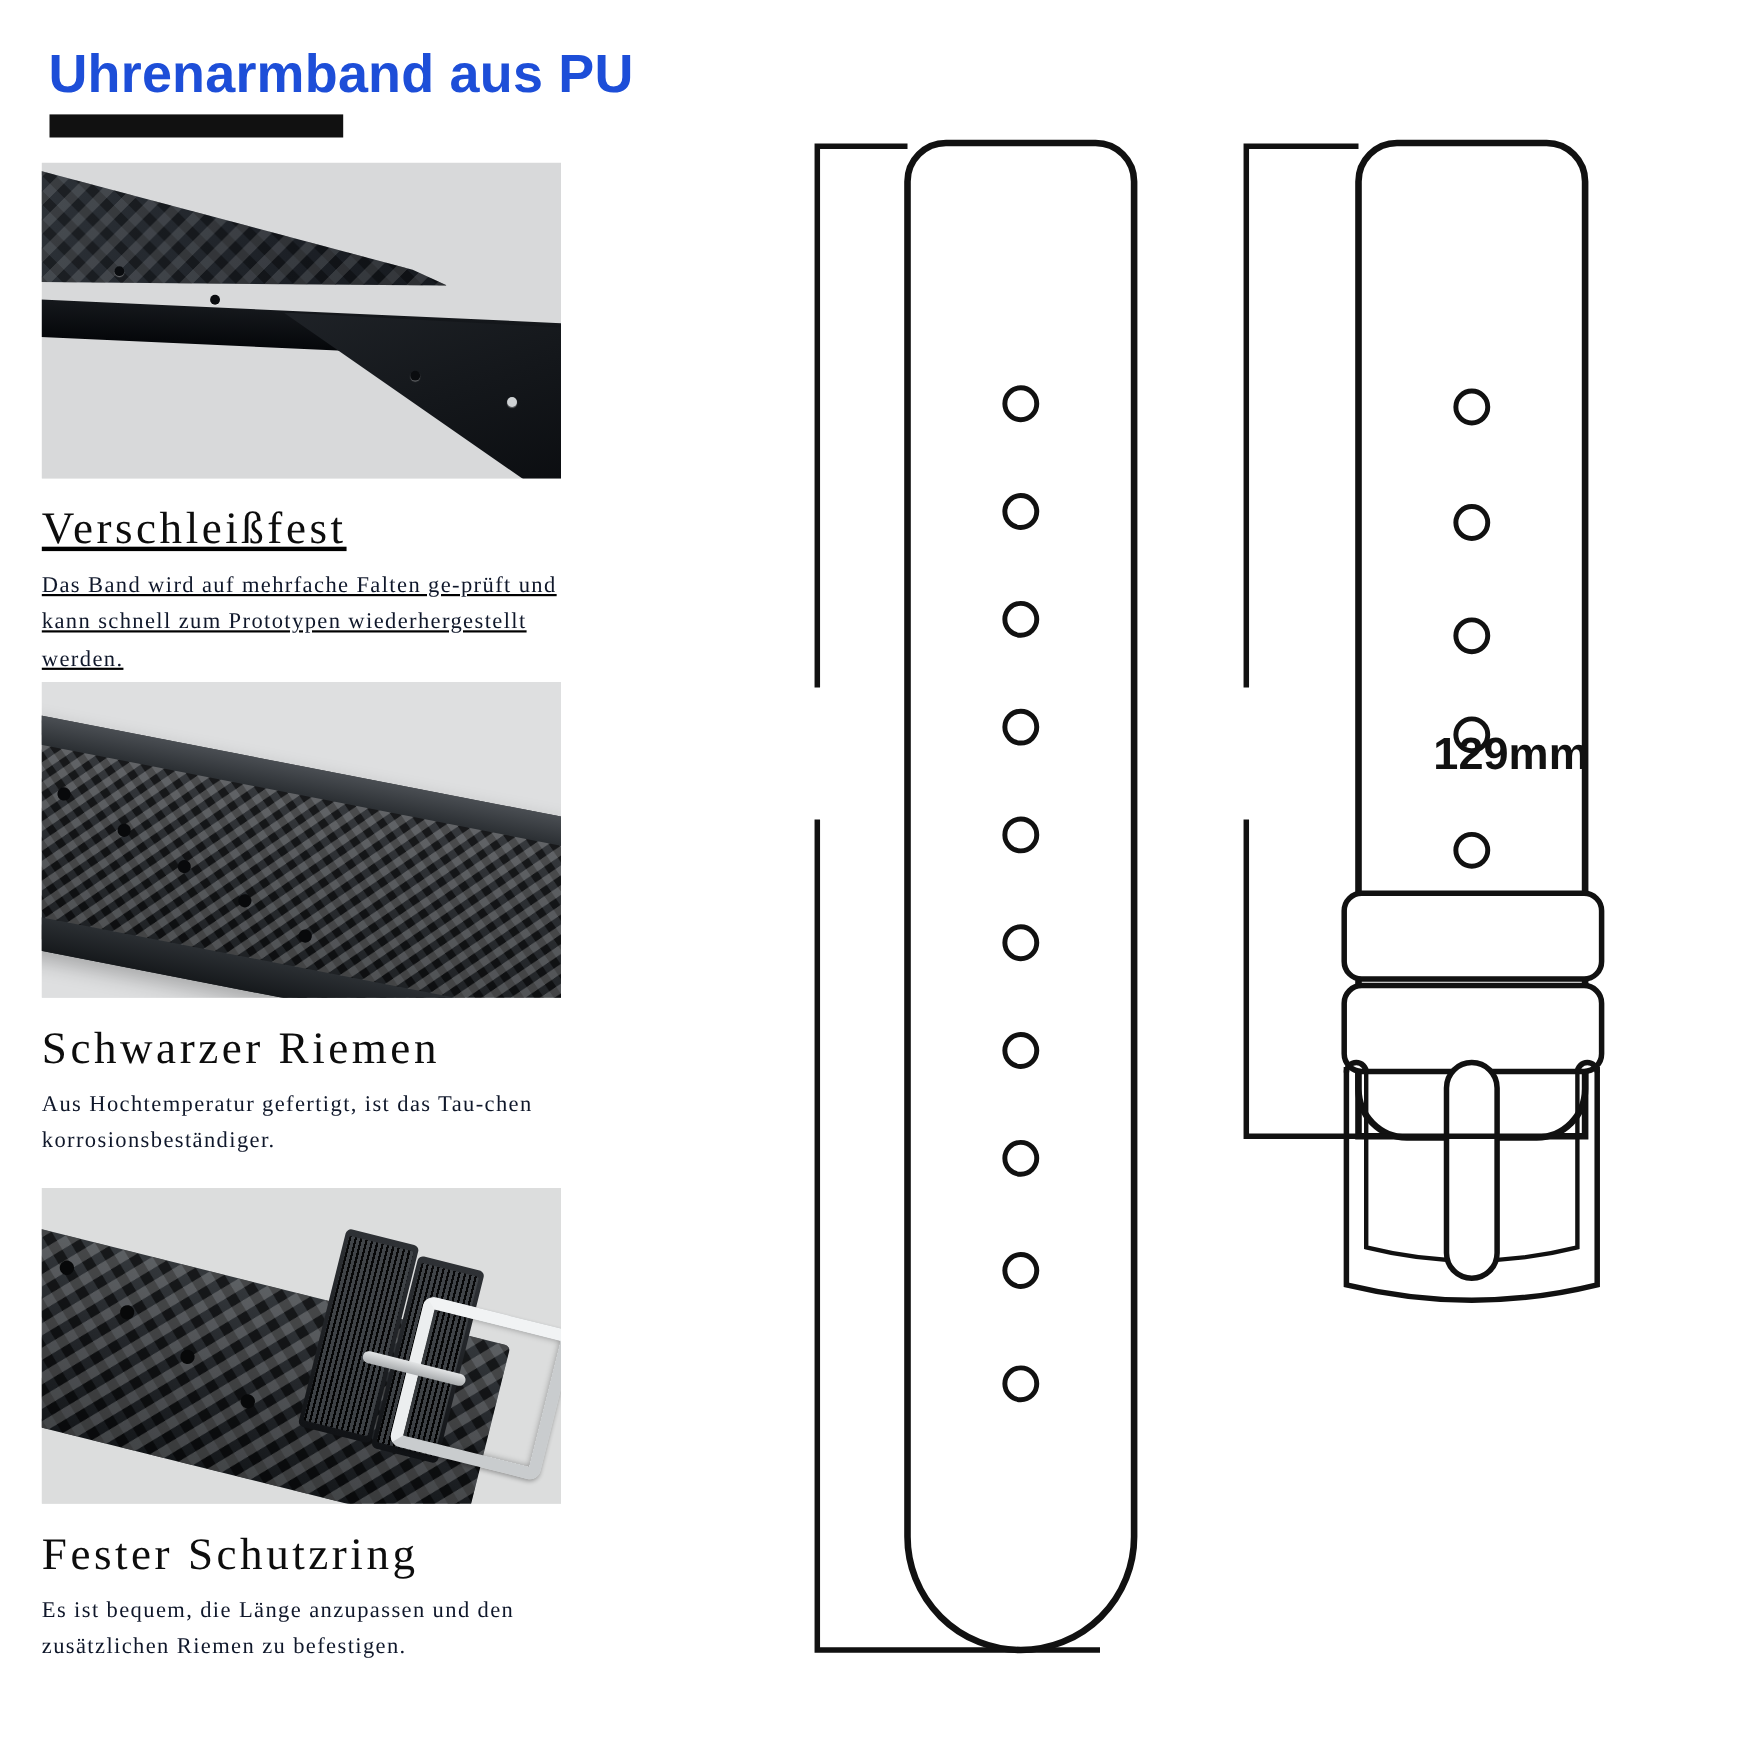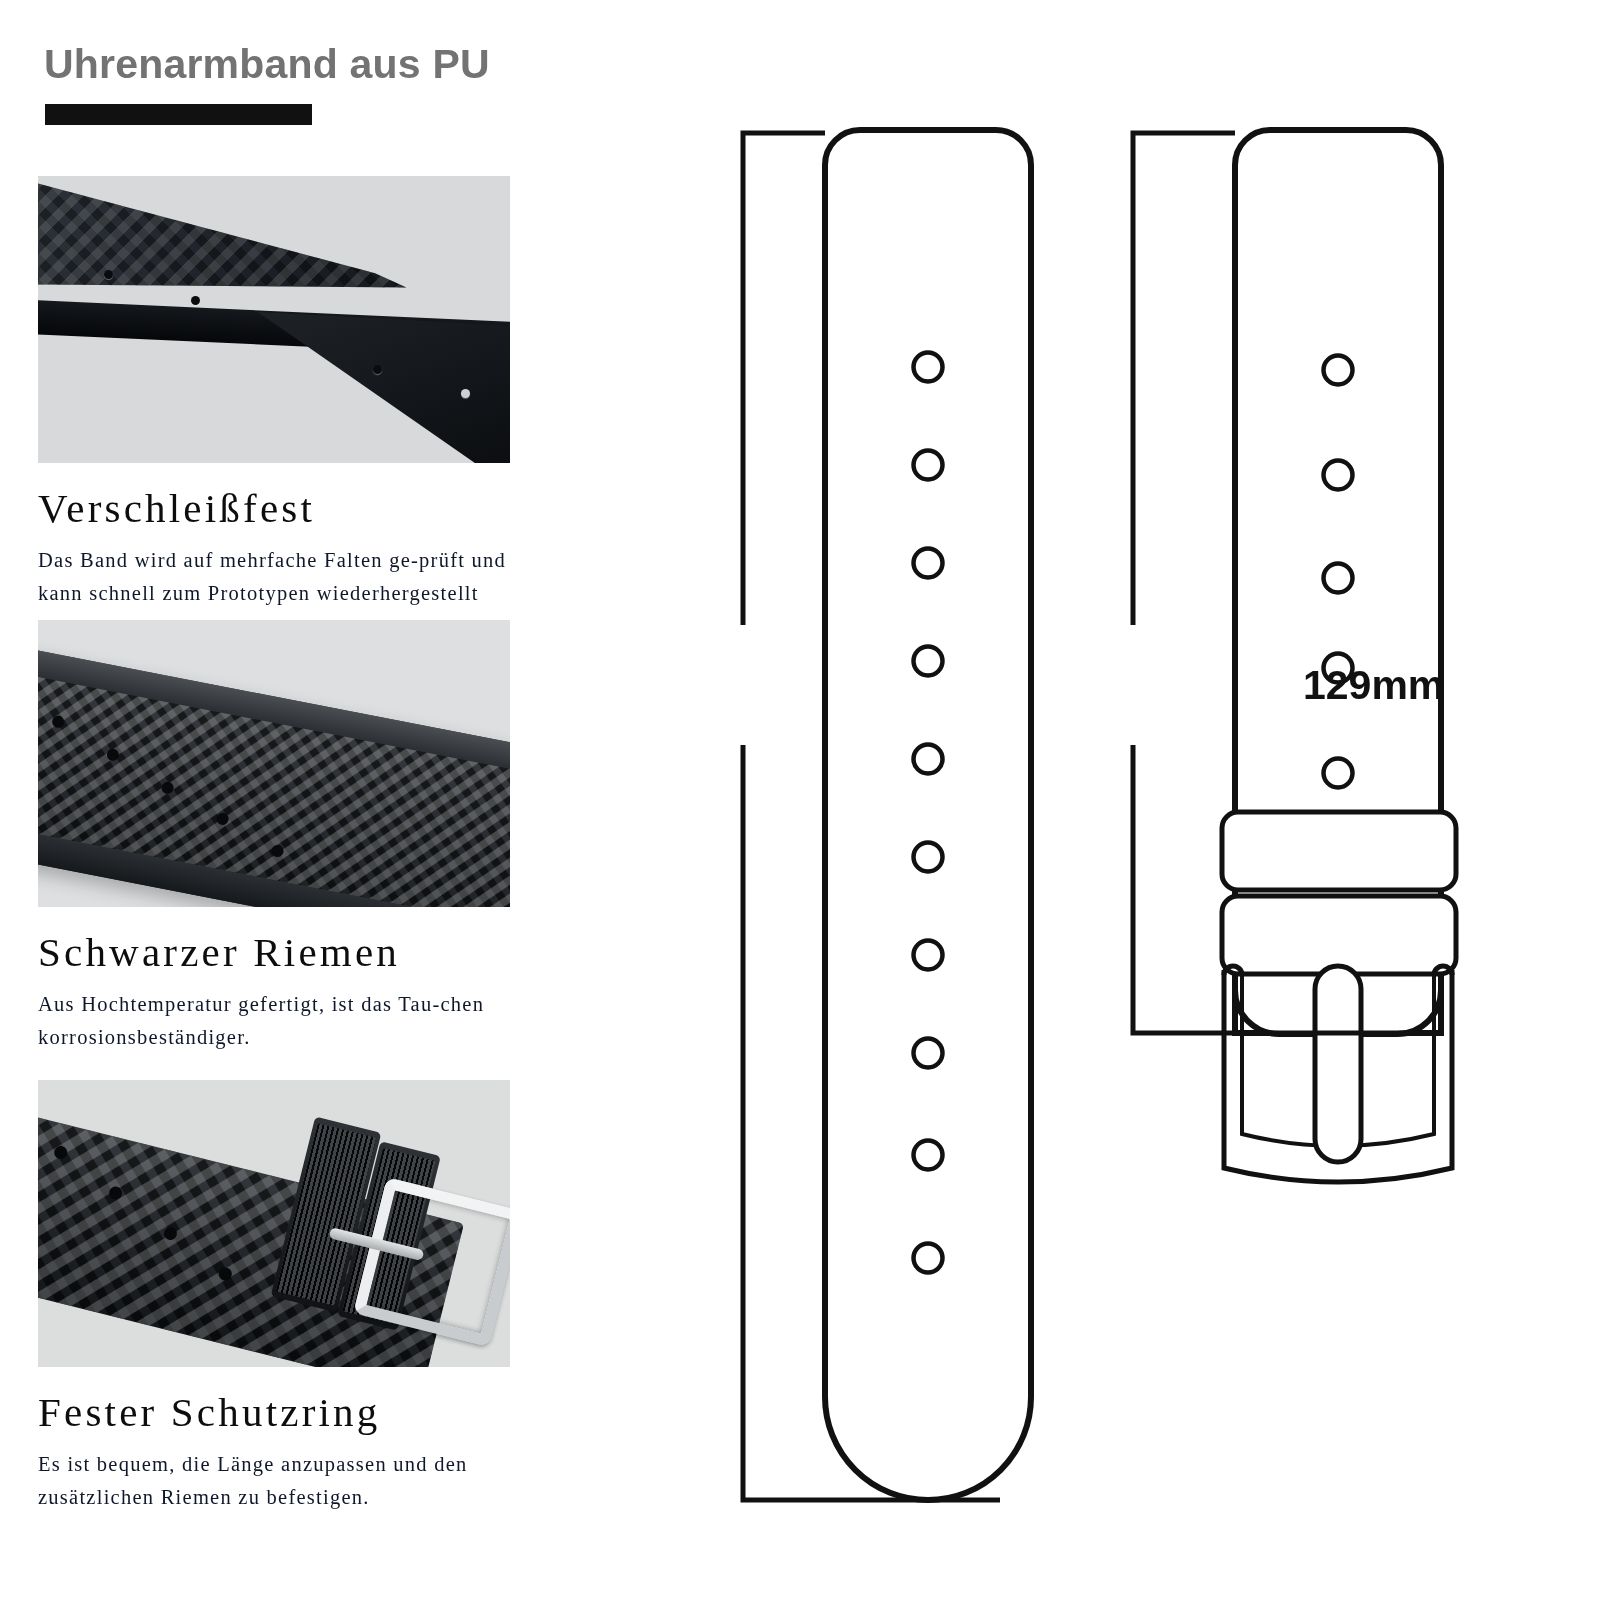--- a/index.html
+++ b/index.html
@@ -8,21 +8,21 @@
     background:#ffffff;
     font-family:"Liberation Sans", sans-serif;
     position:relative;
     overflow:hidden;
   }
   .page{position:absolute;inset:0;}
 
   
   .title{
     position:absolute;left:44px;top:44px;
-    font-size:41px;font-weight:700;color:#737373;
+    font-size:49px;font-weight:700;color:#1d4ed8;
     letter-spacing:0.2px;line-height:1.0;
     white-space:nowrap;
   }
   .title-rule{
     position:absolute;left:45px;top:104px;
     width:267px;height:21px;background:#111111;
   }
 
   
   .feature{position:absolute;left:38px;width:472px;}
@@ -159,21 +159,21 @@
   #dim-left-label{left:663px;top:662px;}
 </style>
 </head>
 <body>
 
 <div class="page">
 
   <div class="title">Uhrenarmband aus PU</div>
   <div class="title-rule"></div>
 
-  <div class="feature" style="top:176px;">
+  <div class="feature" style="top:148px;text-decoration:underline;">
     <div class="photo">
       <div class="p1-bg"></div>
       <div class="p1-upper"></div>
       <div class="p1-tex"></div>
       <div class="p1-edge"></div>
       <div class="p1-lower"></div>
       <div class="p1-hole" style="left:66px;top:94px;"></div>
       <div class="p1-hole" style="left:153px;top:120px;"></div>
       <div class="p1-hole" style="left:335px;top:189px;"></div>
       <div class="p1-hole" style="left:423px;top:213px;background:#cfd2d4;"></div>

